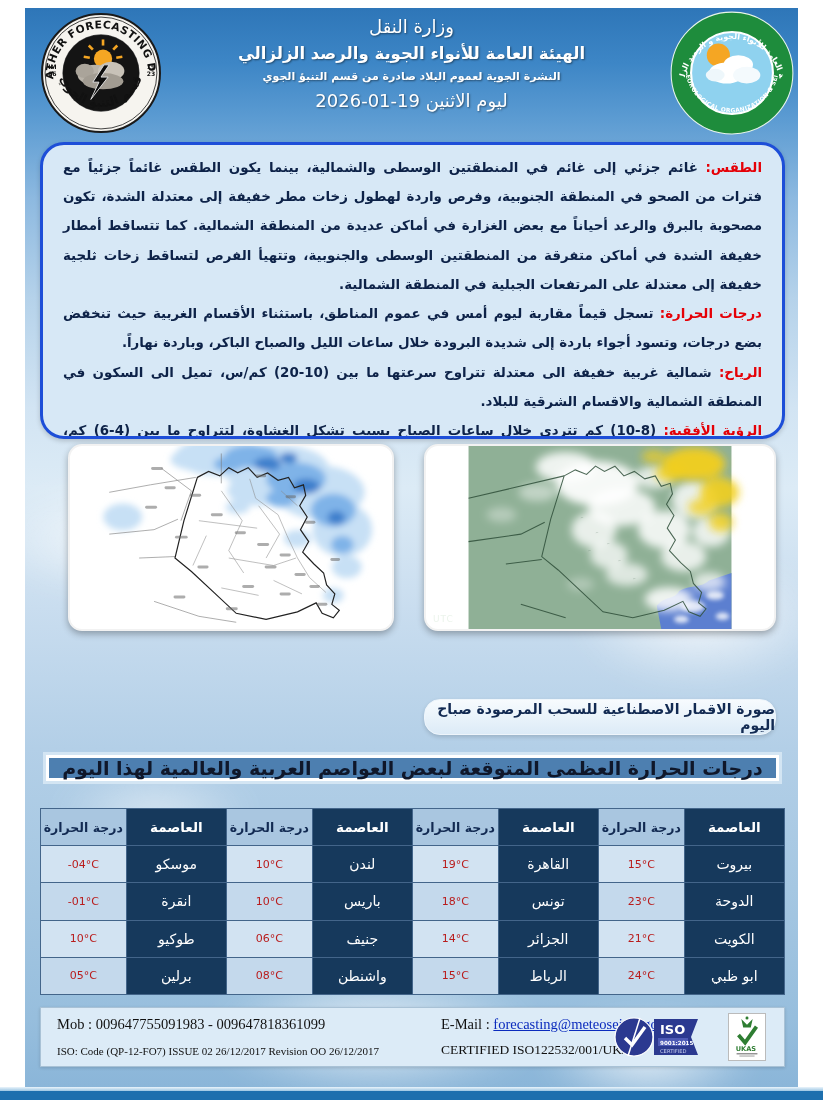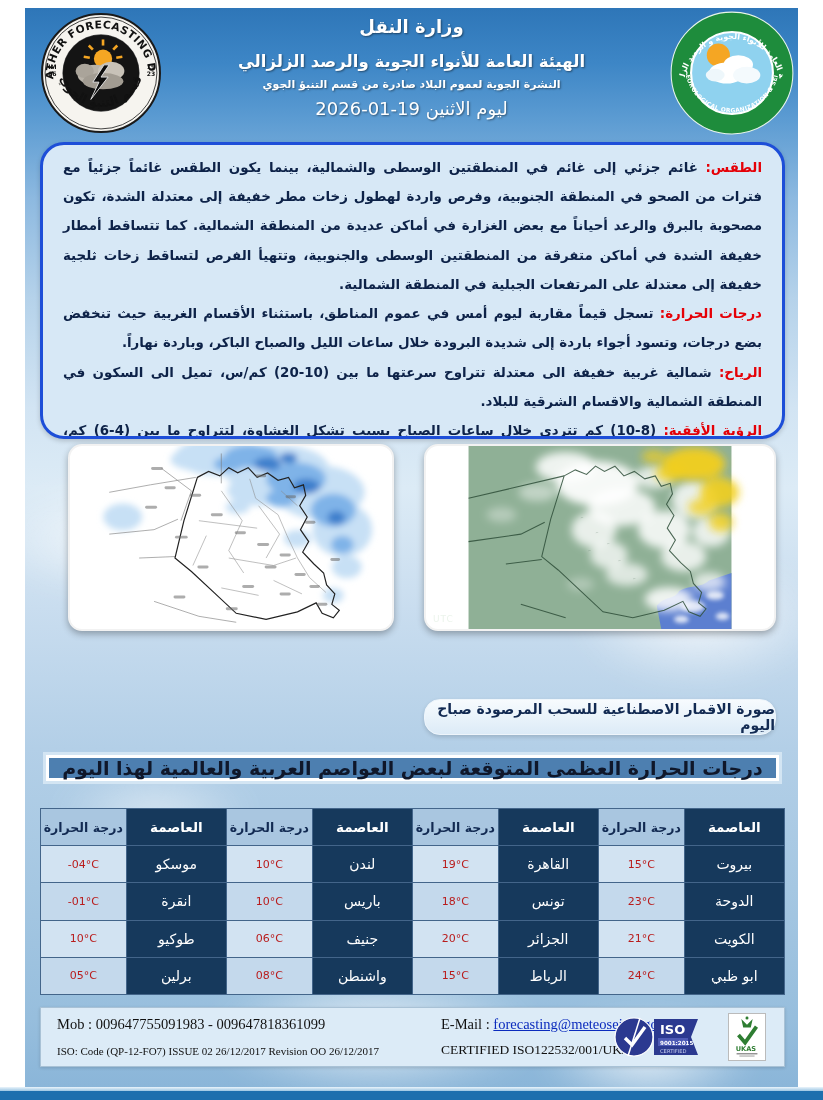--- a/index.html
+++ b/index.html
@@ -21,21 +21,21 @@
   .c4 { right:40px; top:1000px; width:220px; height:100px; }
   .c5 { left:30px; top:760px; width:200px; height:90px; opacity:.7; }
 
   .bottom-strip { position:absolute; left:0; right:0; bottom:0; height:9px; background:#1d6fae; }
   .bottom-strip::before { content:""; position:absolute; left:0; right:0; top:-4px; height:4px;
     background:linear-gradient(180deg,#eaf4fb,#9cc6e3); }
 
   
   .hdr-title { position:absolute; left:170px; right:170px; top:16px; text-align:center;
     color:#ffffff; direction:rtl; text-shadow:1px 1px 2px rgba(0,0,0,.45); }
-  .hdr-title .l1 { font-size:18px; font-weight:bold; margin-bottom:15px;text-align:center; }
+  .hdr-title .l1 { font-size:18px; font-weight:normal; margin-bottom:7px;text-align:center; }
   .hdr-title .l2 { font-size:16.5px; font-weight:bold; margin-bottom:7px; }
   .hdr-title .l3 { font-size:11px; font-weight:bold; margin-bottom:7px; }
   .hdr-title .l4 { font-size:18px; font-weight:normal; }
   .logo-left  { position:absolute; left:40px;  top:12px; width:122px; height:122px; }
   .logo-right { position:absolute; right:28px; top:10px; width:126px; height:126px; }
 
   
   .panel { position:absolute; left:40px; right:38px; top:142px; height:297px;
     background:#d7e8f6; border:3px solid #1d4ed8; border-radius:24px;
     box-shadow:0 2px 5px rgba(0,0,0,.18); padding:8px 20px 6px 20px;
@@ -376,21 +376,21 @@
         <td class="tmpC" dir="ltr">18°C</td>
         <td class="capC">باريس</td>
         <td class="tmpC" dir="ltr">10°C</td>
         <td class="capC">انقرة</td>
         <td class="tmpC" dir="ltr">-01°C</td>
       </tr>
       <tr>
         <td class="capC">الكويت</td>
         <td class="tmpC" dir="ltr">21°C</td>
         <td class="capC">الجزائر</td>
-        <td class="tmpC" dir="ltr">20°C</td>
+        <td class="tmpC" dir="ltr">14°C</td>
         <td class="capC">جنيف</td>
         <td class="tmpC" dir="ltr">06°C</td>
         <td class="capC">طوكيو</td>
         <td class="tmpC" dir="ltr">10°C</td>
       </tr>
       <tr>
         <td class="capC">ابو ظبي</td>
         <td class="tmpC" dir="ltr">24°C</td>
         <td class="capC">الرباط</td>
         <td class="tmpC" dir="ltr">15°C</td>

